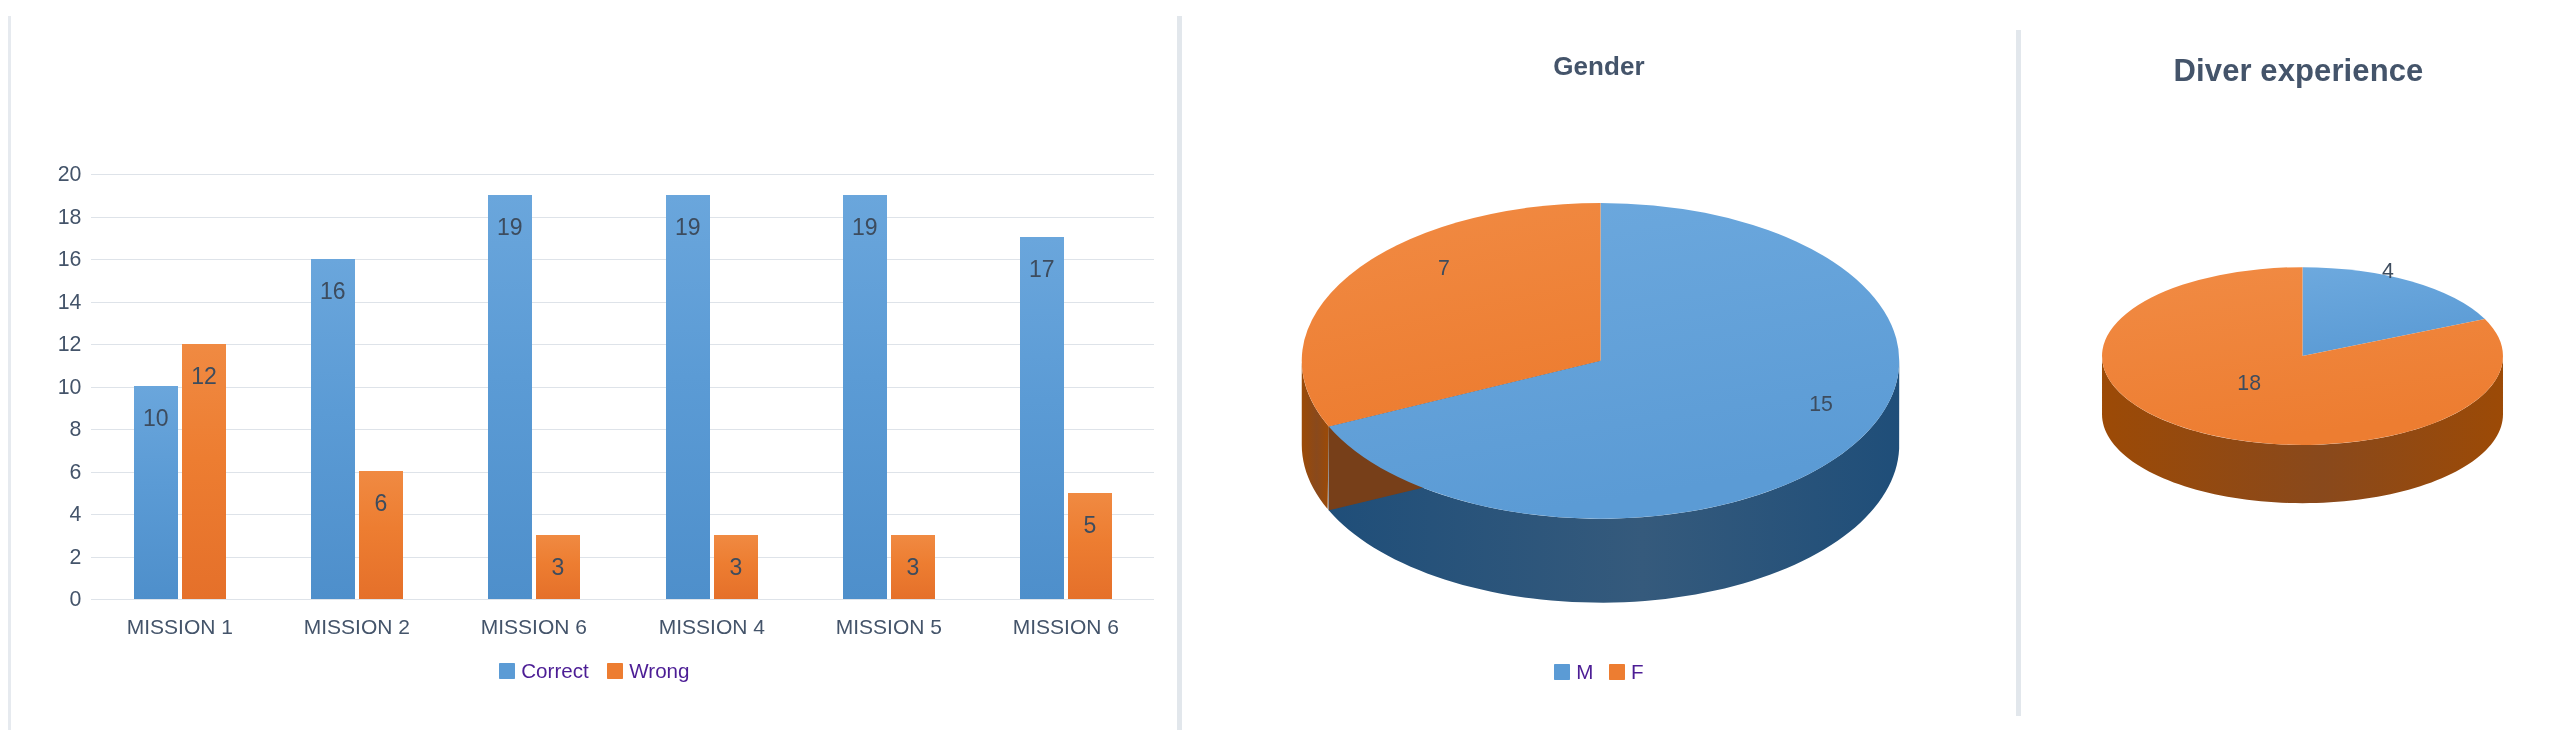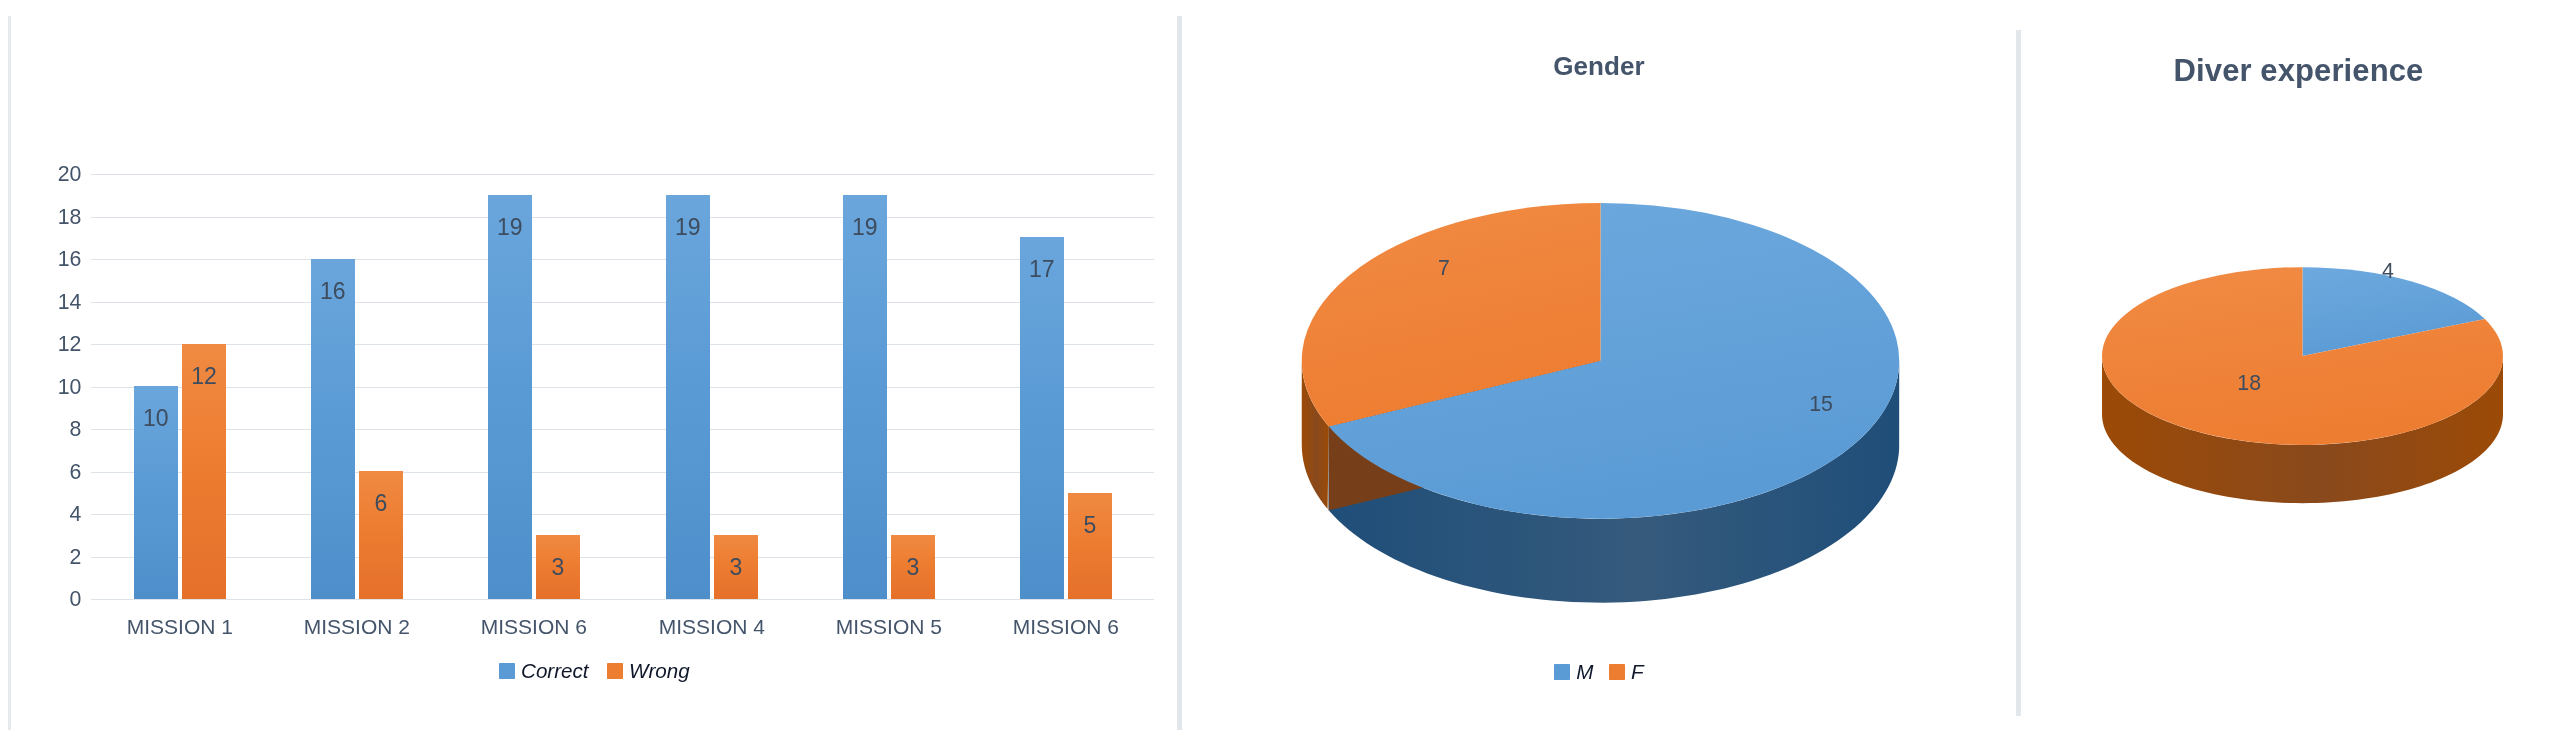--- a/index.html
+++ b/index.html
@@ -94,21 +94,21 @@
     display:flex;align-items:center;justify-content:center;
     gap:18.5px;
   }
   #legend-bar   {top:659px;}
   #legend-gender{top:660px; gap:15.6px;}
   #legend-diver {top:660px; gap:17px;}
   .legend-item{display:flex;align-items:center;gap:6.4px;}
   .swatch{width:15.6px;height:15.6px;display:block;border-radius:0.7px;}
   .swatch.blue  {background:#5B9BD5;}
   .swatch.orange{background:#ED7D31;}
-  .legend-label{font-size:20.6px;color:#0f172a;white-space:nowrap;font-style:italic;}
+  .legend-label{font-size:20.6px;color:#4c1d95;white-space:nowrap;}
 
   
   .pie-wrap{position:absolute;}
   #pie-gender-wrap{left:77px;top:183px;width:683px;height:441px;}
   #pie-diver-wrap {left:54px; top:235px;width:455px;height:306px;}
   .pie-svg{width:100%;height:100%;display:block;overflow:visible;}
   .slice-label{
     position:absolute;
     font-size:21.3px;
     color:#3D4C5E;

